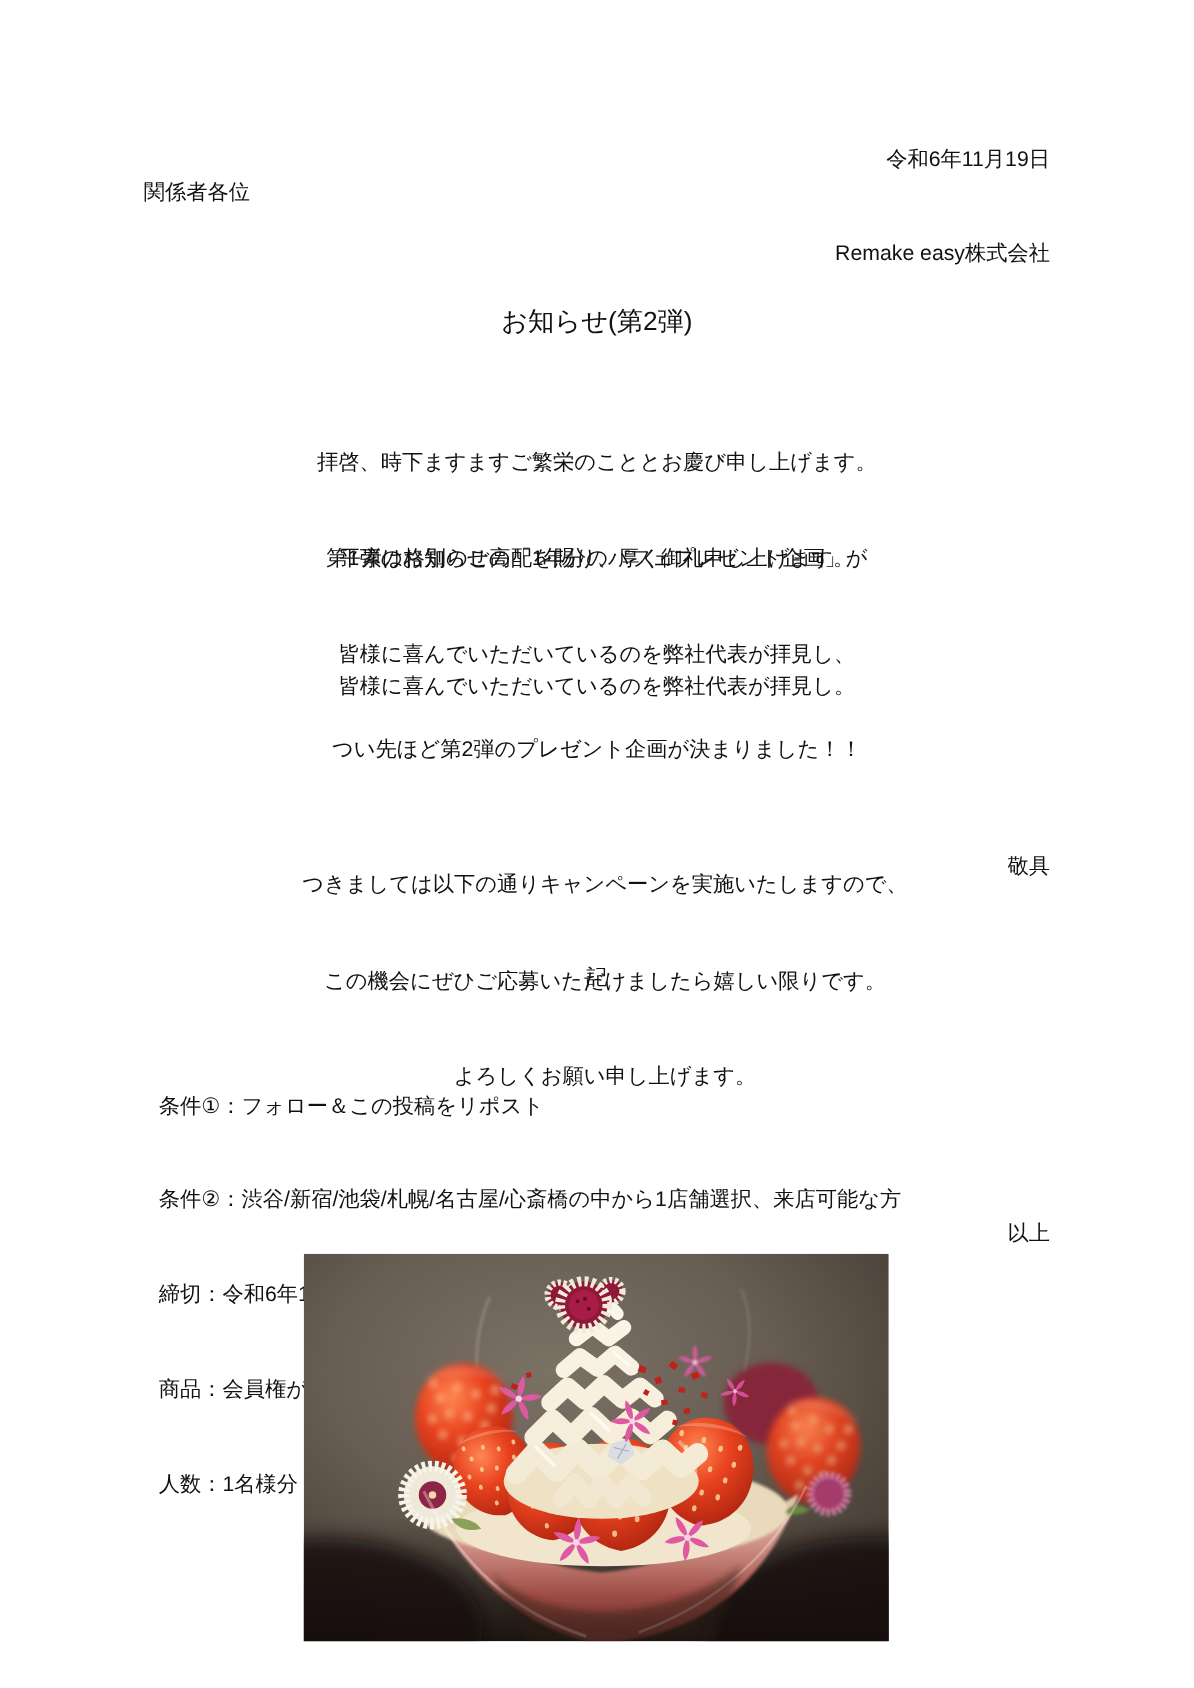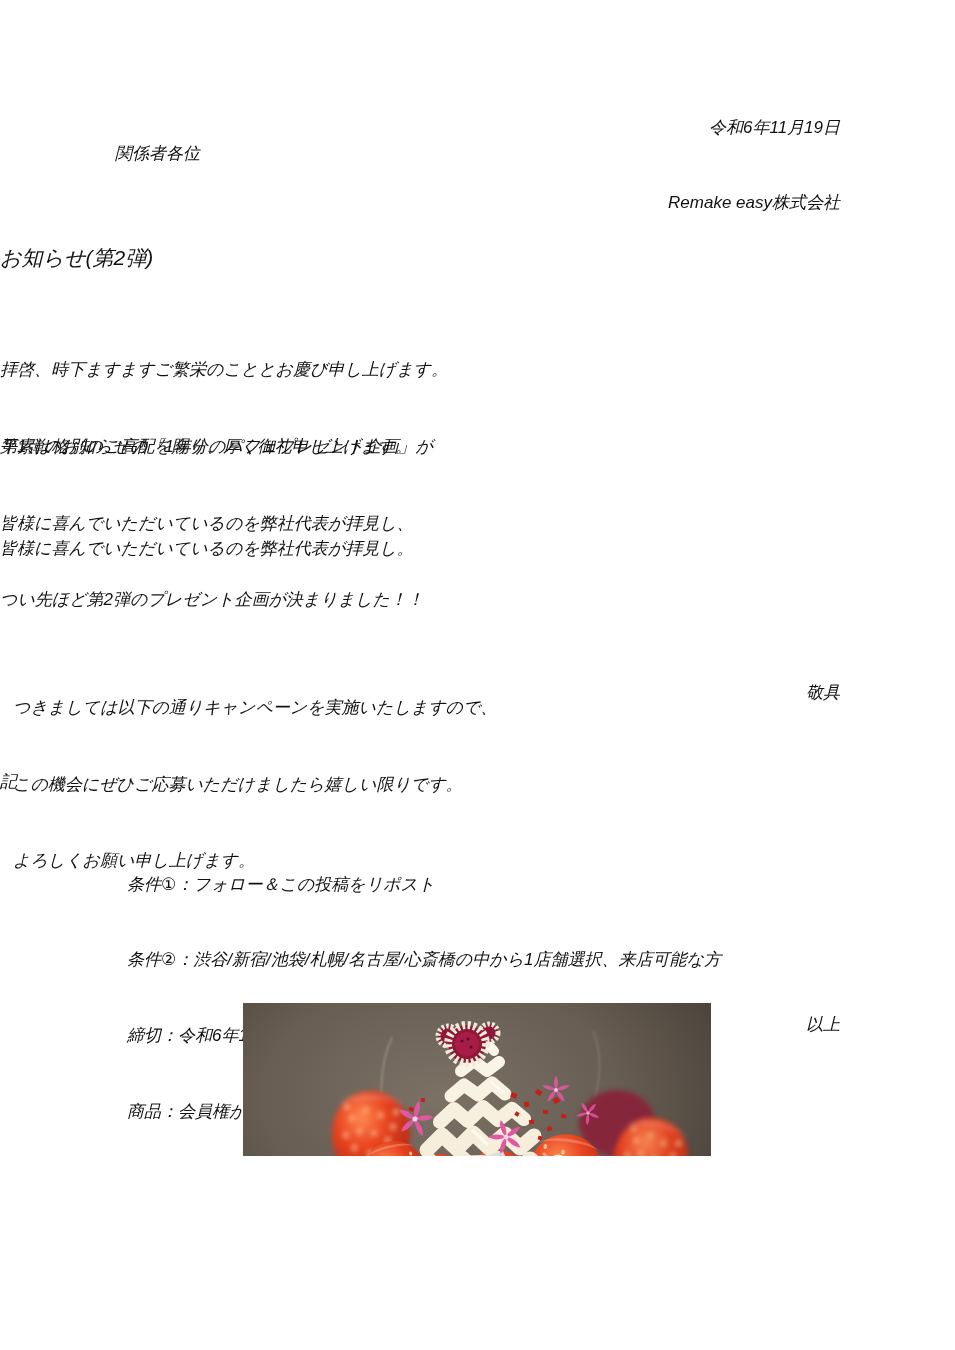--- a/index.html
+++ b/index.html
@@ -1,25 +1,25 @@
 <!DOCTYPE html>
 <html><head>
 <meta charset="utf-8">
 <style>
   * { margin:0; padding:0; box-sizing:border-box; }
   html,body { background:#ffffff; }
   .page {
-    position:relative; width:955px; height:1156px; background:#ffffff;
+    position:relative; width:955px; height:1350px; background:#ffffff;
     font-family:"Liberation Sans","DejaVu Sans",sans-serif;
-    color:#111111; overflow:hidden;font-style:italic;
+    color:#111111; overflow:hidden;
   }
   .t { position:absolute; font-size:17px; line-height:25.5px; white-space:pre; }
   .al-right  { right:115px; text-align:right; }
   .al-left   { left:115px; }
-  .al-center { left:0; width:955px; text-align:left; }
+  .al-center { left:0; width:955px; text-align:center; }
   .doc-title { font-size:21px; font-weight:400; }
   .list { line-height:25.3px; }
   .em-line { line-height:30px; }
   .em-big { font-size:22.5px; }
   .photo-wrap { position:absolute; left:243px; top:1003px; width:468px; height:310px; }
   .photo-svg { display:block; width:468px; height:310px; }
 </style>
 </head>
 <body>
 
@@ -56,21 +56,21 @@
   <div class="t al-center" style="top:769px;">記</div>
 
   <div class="t al-left list" style="top:821px;margin-left:12px;">
     <div>条件①：フォロー＆この投稿をリポスト</div>
     <div>条件②：渋谷/新宿/池袋/札幌/名古屋/心斎橋の中から1店舗選択、来店可能な方</div>
     <div>締切：令和6年11月26日(火)23：59</div>
     <div>商品：会員権が一生無料(※飲食代は含みません)</div>
     <div>人数：1名様分</div>
   </div>
 
-  <div class="t al-right" style="top:1012px;margin-left:13px;">以上</div>
+  <div class="t al-right" style="top:974px;margin-left:13px;">以上</div>
 
   <div class="photo-wrap">
     <svg class="photo-svg" viewBox="0 0 468 310" role="img" aria-label="いちごパフェの写真（生クリームといちご、エディブルフラワー添え）">
       <defs>
         <radialGradient id="bgG" cx="42%" cy="30%" r="85%">
           <stop offset="0%" stop-color="#7c7165"></stop>
           <stop offset="45%" stop-color="#675d53"></stop>
           <stop offset="80%" stop-color="#4a4138"></stop>
           <stop offset="100%" stop-color="#332b24"></stop>
         </radialGradient>

